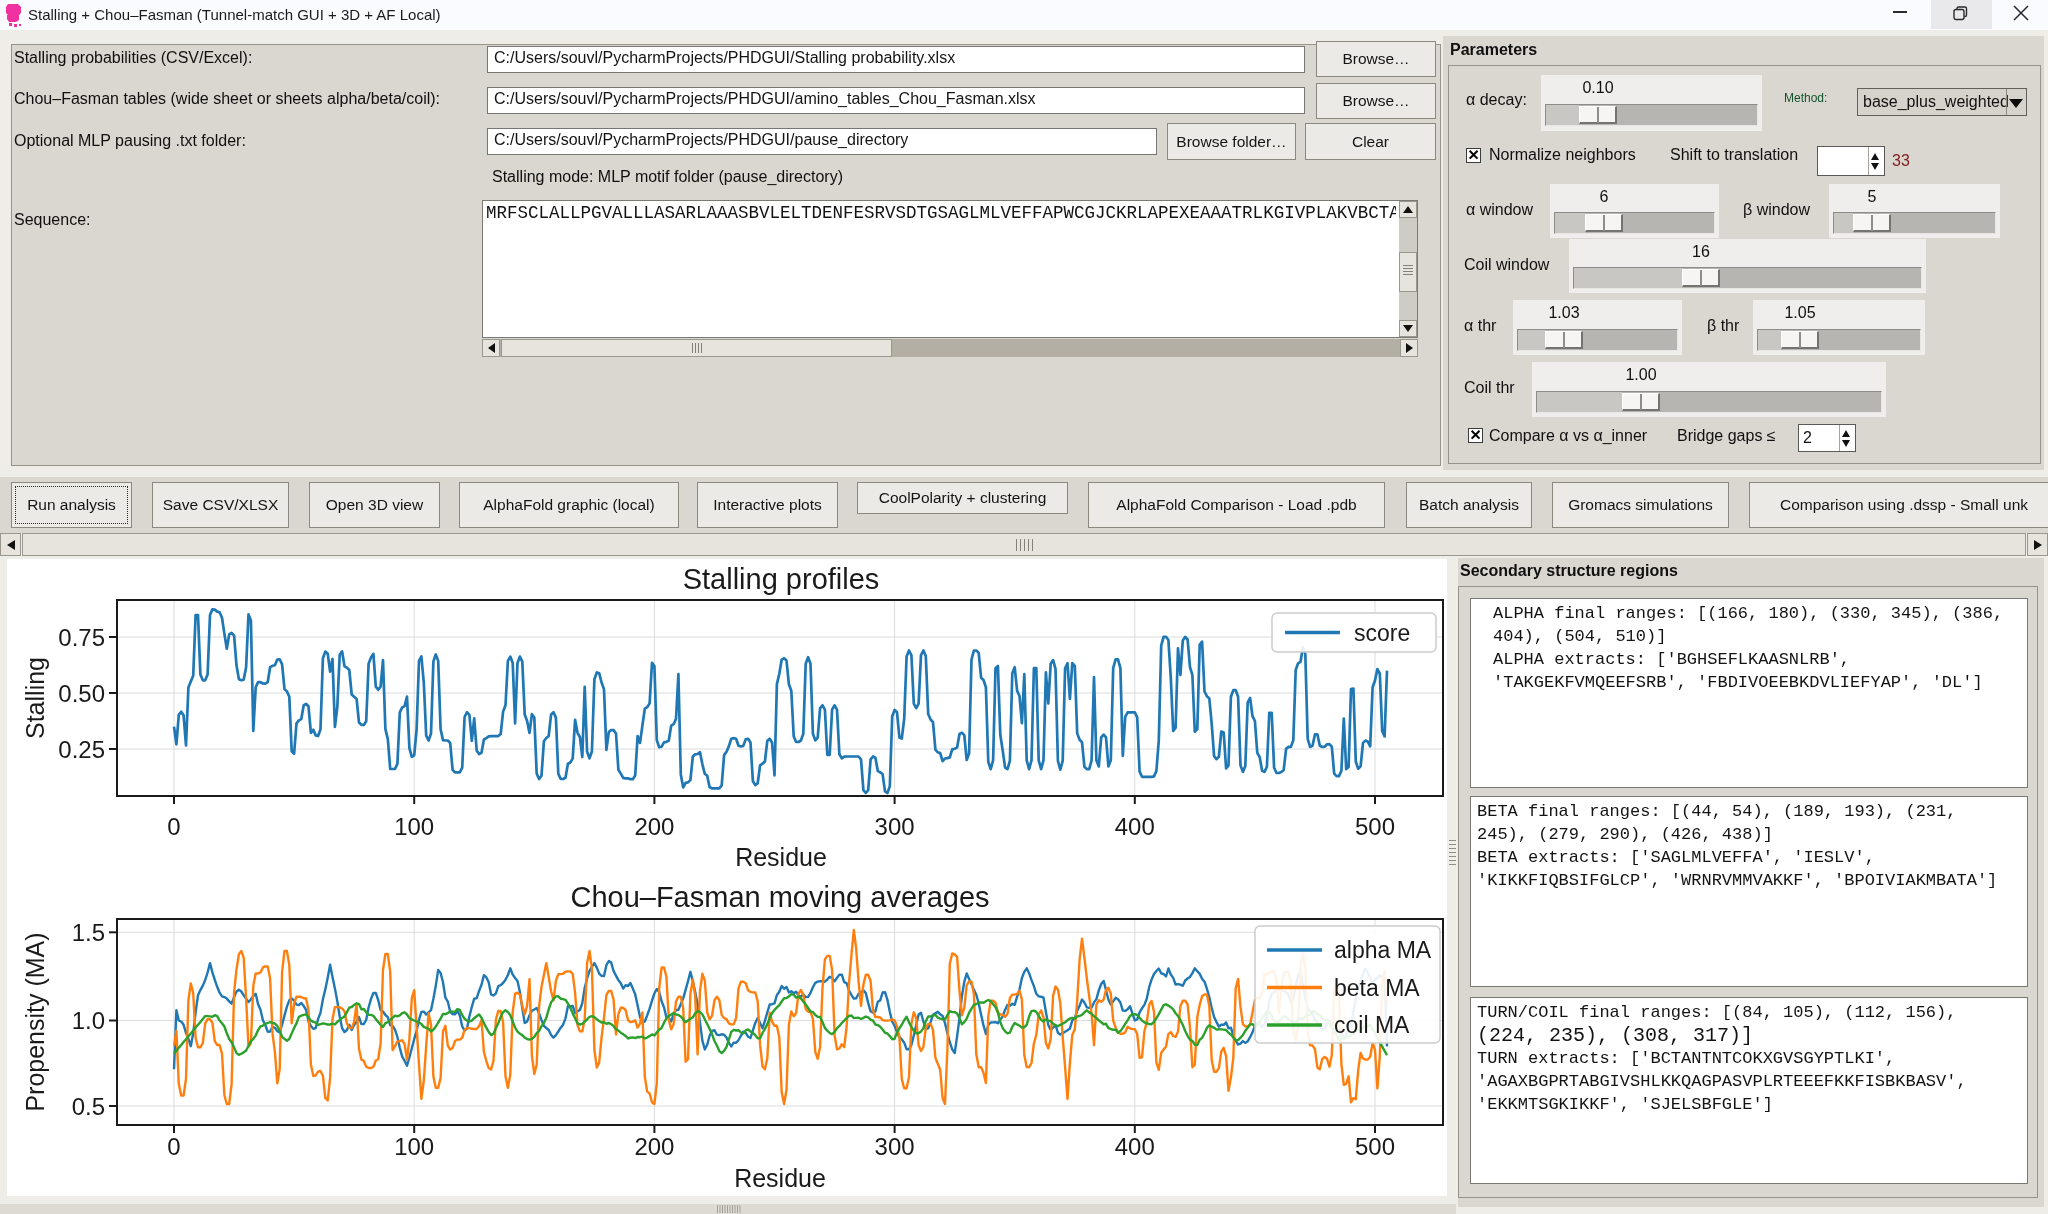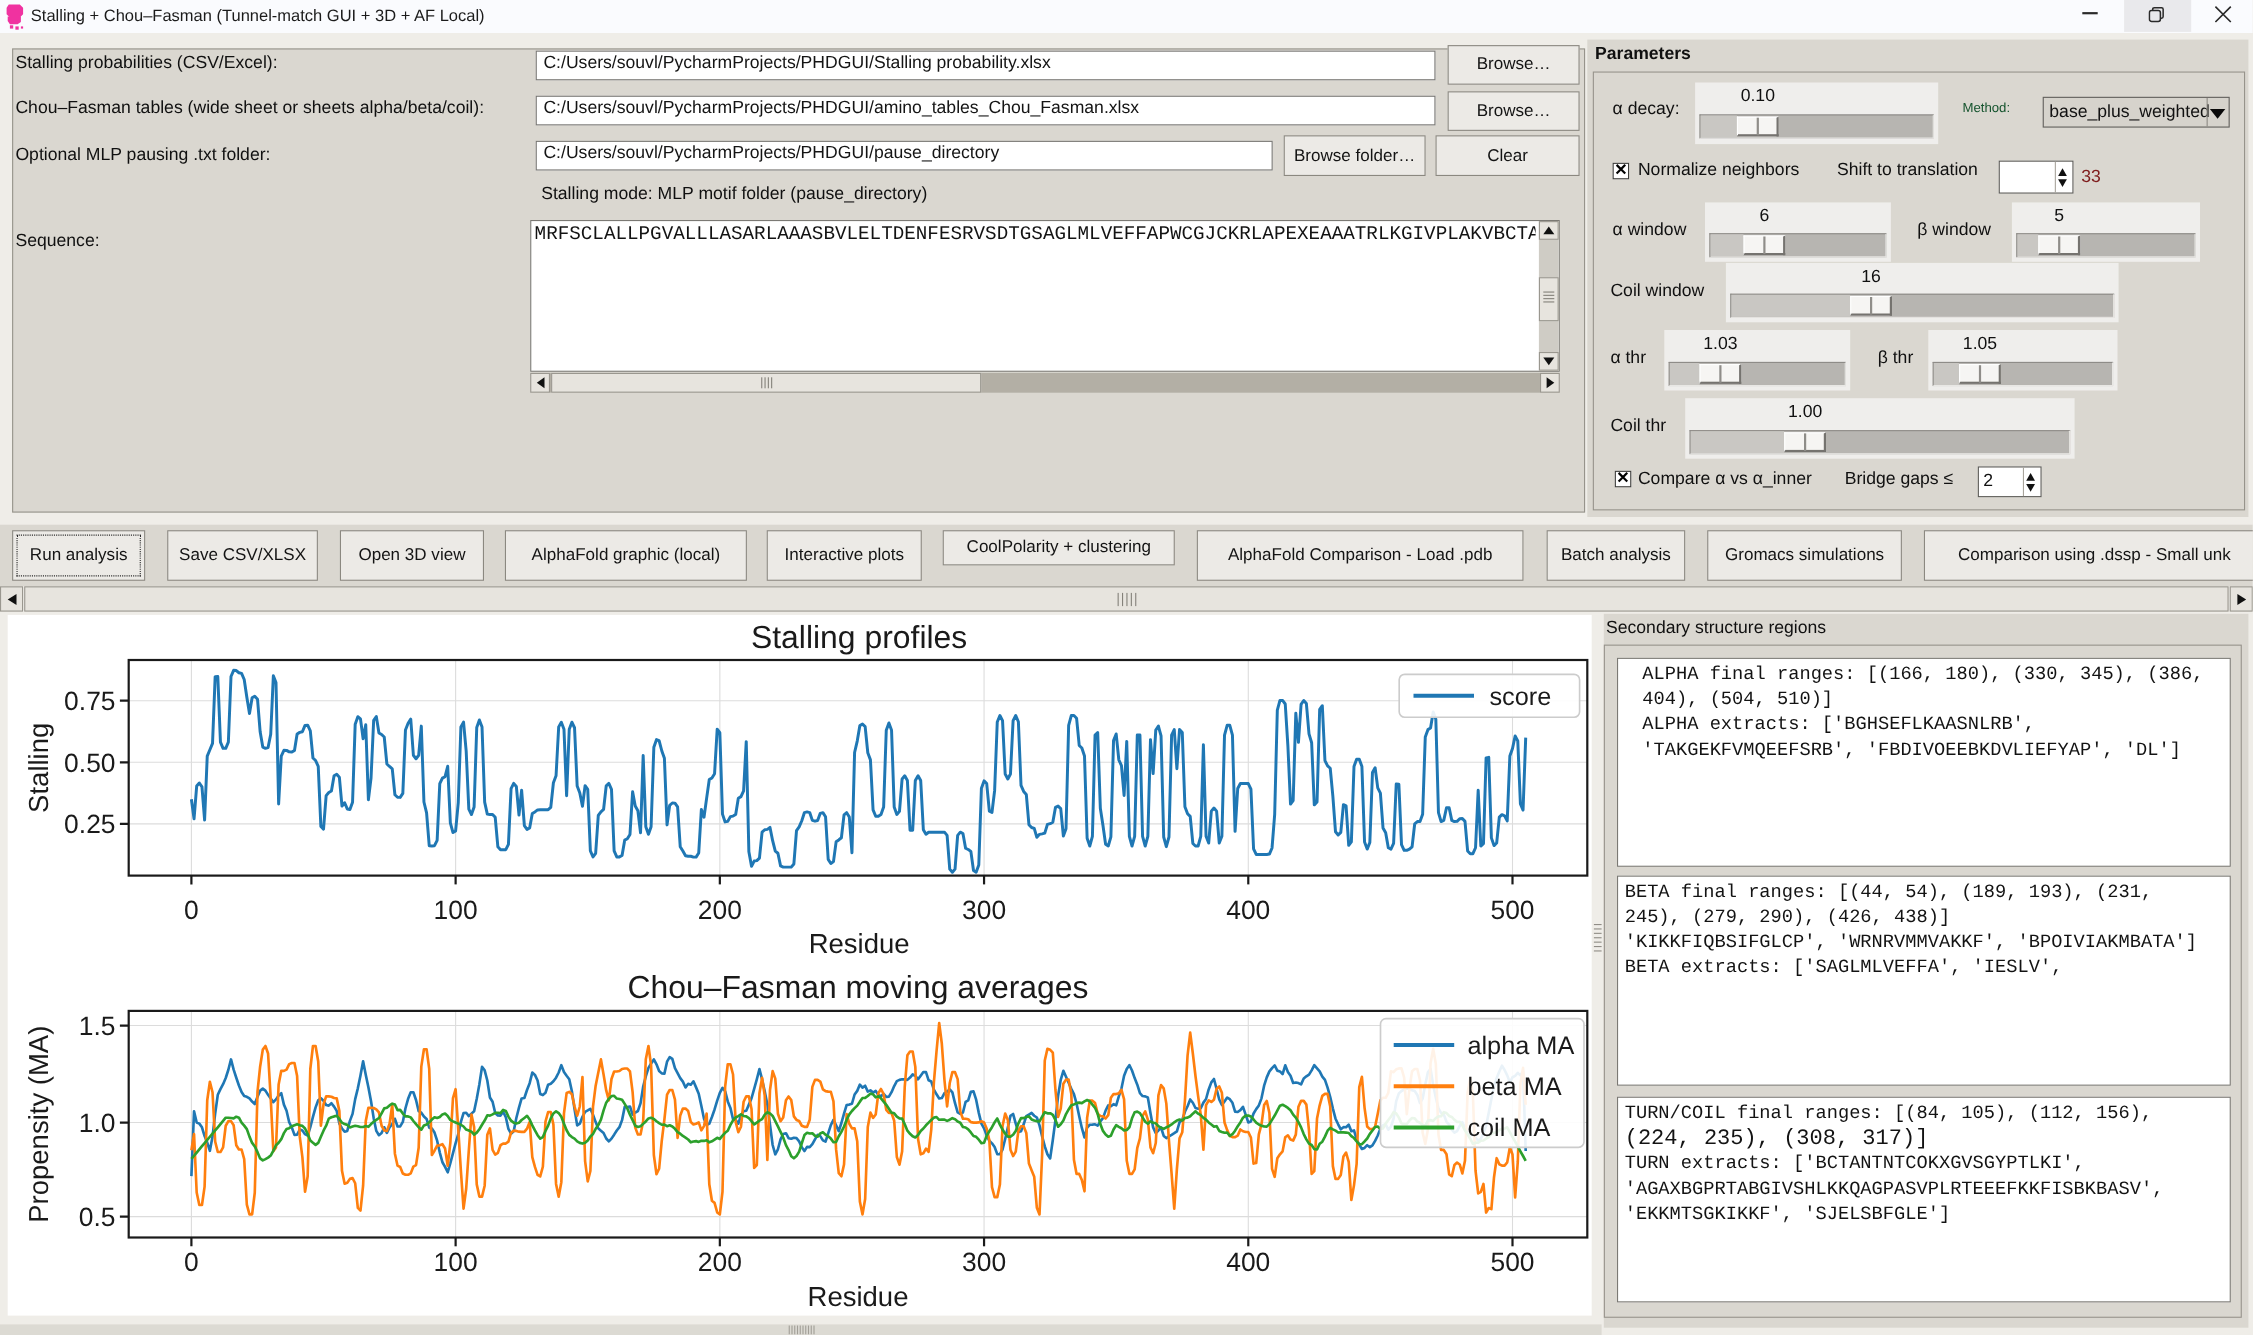--- a/index.html
+++ b/index.html
@@ -243,32 +243,32 @@
     <text x="1327" y="78" font-size="23">alpha MA</text>
     <line x1="1260" y1="107.5" x2="1315" y2="107.5" stroke="#ff7f0e" stroke-width="3.5"></line>
     <text x="1327" y="115.5" font-size="23">beta MA</text>
     <line x1="1260" y1="145" x2="1315" y2="145" stroke="#2ca02c" stroke-width="3.5"></line>
     <text x="1327" y="153" font-size="23">coil MA</text>
   </svg>
 <div class="abs" style="left:0px;top:1204px;width:1456px;height:10px;background:#dcdad3"></div>
 <div class="abs" style="left:717px;top:1205px;width:1px;height:8px;background:#a29f97;box-shadow:2.5px 0 0 #a29f97,5px 0 0 #a29f97,7.5px 0 0 #a29f97,10px 0 0 #a29f97,12.5px 0 0 #a29f97,15px 0 0 #a29f97,17.5px 0 0 #a29f97,20px 0 0 #a29f97,22.5px 0 0 #a29f97"></div>
 <div class="abs" style="left:1449px;top:840px;width:7px;height:1px;background:#908d86;box-shadow:0 4px 0 #908d86,0 8px 0 #908d86,0 12px 0 #908d86,0 16px 0 #908d86,0 20px 0 #908d86,0 24px 0 #908d86"></div>
 <div class="abs" style="left:1458px;top:558px;width:586px;height:649px;background:#dad7d0"></div>
-<div class="abs lbl" style="left:1460px;top:562px;font-weight:normal;font-size:16px;color:#101010">Secondary structure regions</div>
+<div class="abs lbl" style="left:1460px;top:562px;font-weight:bold;font-size:16px;color:#101010">Secondary structure regions</div>
 <div class="abs" style="left:1458px;top:586px;width:580px;height:612px;border:1px solid #96938b"></div>
 <div class="abs wbox" style="left:1470px;top:598px;width:558px;height:190px;padding:3px 0 0 22px">
     <div class="mono" style="font-size:17px;line-height:23px;white-space:pre">ALPHA final ranges: [(166, 180), (330, 345), (386,</div>
     <div class="mono" style="font-size:17px;line-height:23px;white-space:pre">404), (504, 510)]</div>
     <div class="mono" style="font-size:17px;line-height:23px;white-space:pre">ALPHA extracts: ['BGHSEFLKAASNLRB',</div>
     <div class="mono" style="font-size:17px;line-height:23px;white-space:pre">'TAKGEKFVMQEEFSRB', 'FBDIVOEEBKDVLIEFYAP', 'DL']</div>
   </div>
 <div class="abs wbox" style="left:1470px;top:796px;width:558px;height:191px;padding:3px 0 0 6px">
     <div class="mono" style="font-size:17px;line-height:23px;white-space:pre">BETA final ranges: [(44, 54), (189, 193), (231,</div>
     <div class="mono" style="font-size:17px;line-height:23px;white-space:pre">245), (279, 290), (426, 438)]</div>
+    <div class="mono" style="font-size:17px;line-height:23px;white-space:pre">BETA extracts: ['SAGLMLVEFFA', 'IESLV',</div>
     <div class="mono" style="font-size:17px;line-height:23px;white-space:pre">'KIKKFIQBSIFGLCP', 'WRNRVMMVAKKF', 'BPOIVIAKMBATA']</div>
-    <div class="mono" style="font-size:17px;line-height:23px;white-space:pre">BETA extracts: ['SAGLMLVEFFA', 'IESLV',</div>
   </div>
 <div class="abs wbox" style="left:1470px;top:997px;width:558px;height:187px;padding:3px 0 0 6px">
     <div class="mono" style="font-size:17px;line-height:23px;white-space:pre">TURN/COIL final ranges: [(84, 105), (112, 156),</div>
     <div class="mono" style="font-size:20px;line-height:23px;white-space:pre">(224, 235), (308, 317)]</div>
     <div class="mono" style="font-size:17px;line-height:23px;white-space:pre">TURN extracts: ['BCTANTNTCOKXGVSGYPTLKI',</div>
     <div class="mono" style="font-size:17px;line-height:23px;white-space:pre">'AGAXBGPRTABGIVSHLKKQAGPASVPLRTEEEFKKFISBKBASV',</div>
     <div class="mono" style="font-size:17px;line-height:23px;white-space:pre">'EKKMTSGKIKKF', 'SJELSBFGLE']</div>
   </div>
 </body></html>

